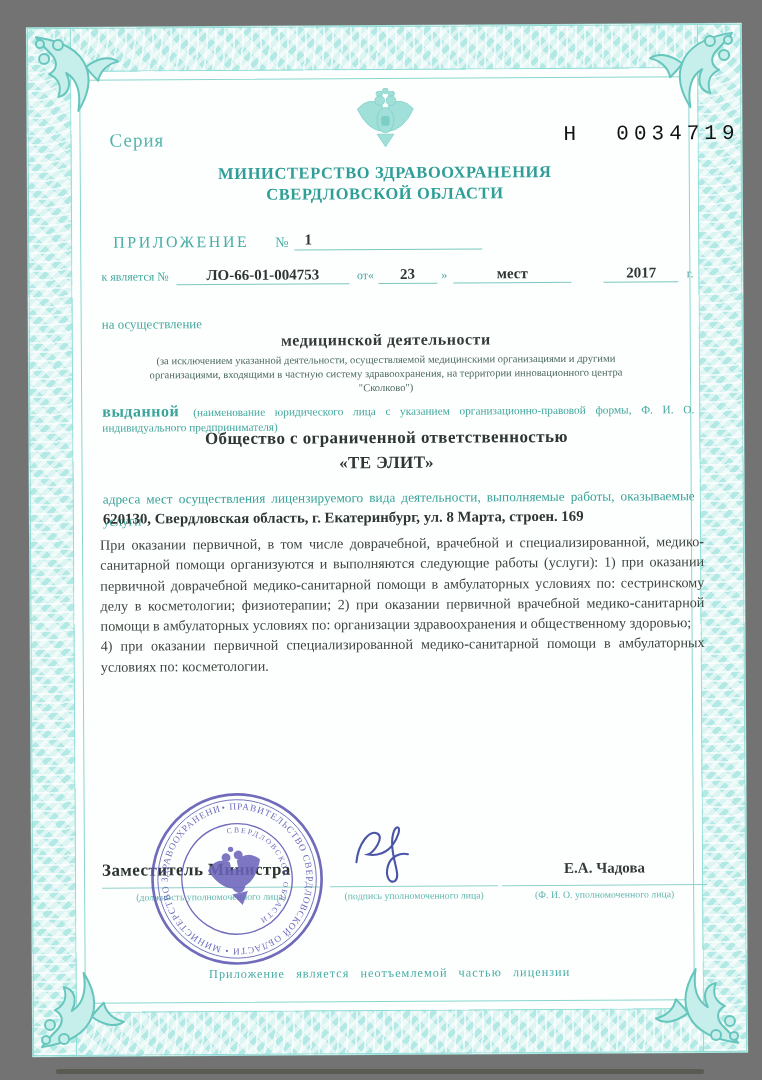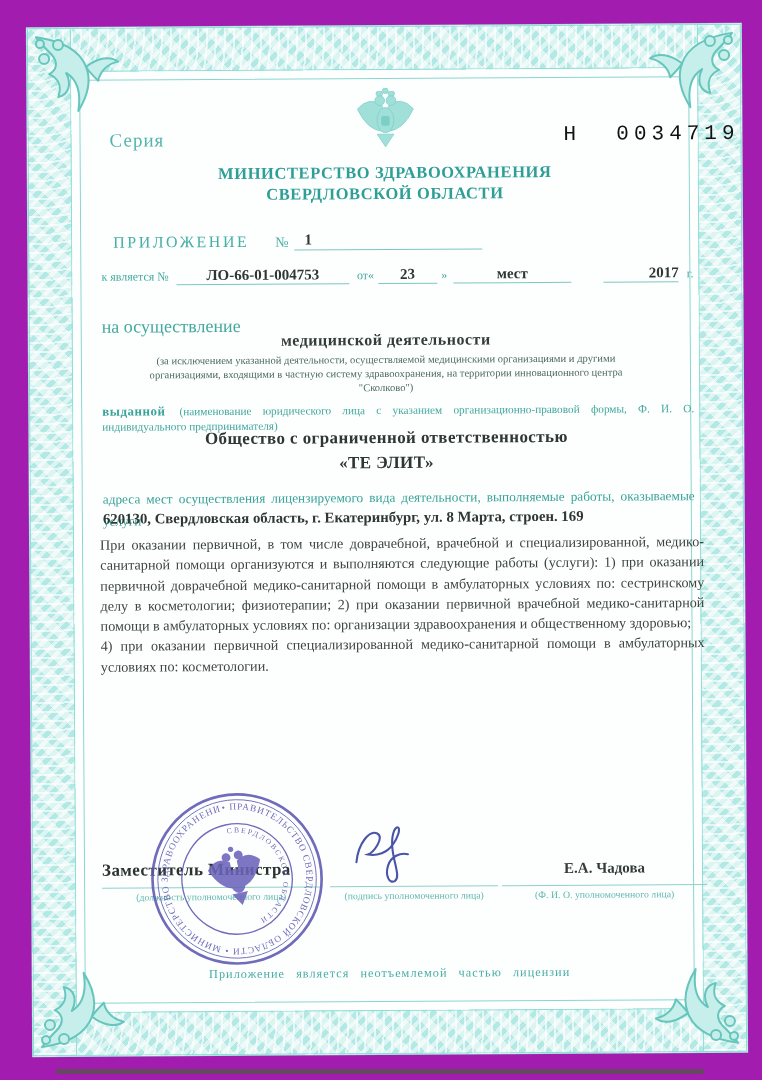--- a/index.html
+++ b/index.html
@@ -1,17 +1,17 @@
 <!DOCTYPE html>
 <html><head>
 <meta charset="utf-8">
 <style>
   html,body{margin:0;padding:0;}
   .page{
-    position:relative; width:762px; height:1080px; background:#a21caf;
+    position:relative; width:762px; height:1080px; background:#737373;
     font-family:"Liberation Serif", serif; overflow:hidden; color:#3a423e;
   }
   .cert{
     position:absolute; left:30px; top:26px; width:714px; height:1028px;
     background:#fdfffe; box-shadow:0 0 0 1px #a9e3dd;
     transform:rotate(-0.35deg);
   }
   
   .band{
     position:absolute;
@@ -45,26 +45,26 @@
   .appendix .numero{margin-left:26px; letter-spacing:0; font-size:14px;}
   .appendix-line{display:inline-block; width:178px; border-bottom:1.5px solid #7cc7c0;
                  margin-left:6px; padding-left:10px; font-size:15px; font-weight:bold;
                  color:#2e3733; letter-spacing:0; line-height:20px;}
   .license-row{left:73px; top:240px; width:592px; display:flex; align-items:flex-end; font-size:12px;}
   .license-row .lbl{color:#45a89f; white-space:nowrap; padding-bottom:1px;}
   .fillv{border-bottom:1.2px solid #7cc7c0; text-align:center; font-size:15px; font-weight:bold; color:#2e3733; line-height:17px;}
   .lic-num{flex:1.6; margin:0 8px;}
   .lic-day{flex:.55; margin:0 4px;font-family:Liberation Serif, serif;}
   .lic-month{flex:1.1; margin:0 6px;}
-  .lic-year{flex:.7; margin:0 8px 0 26px;text-align:right;}
-  .onlabel{left:73px; top:289px; font-size:18px; color:#45a89f;}
+  .lic-year{flex:.7; margin:0 8px 0 26px;}
+  .onlabel{left:73px; top:289px; font-size:13px; color:#45a89f;}
   .act-title{left:0; right:0; top:305px; text-align:center; font-size:16px; font-weight:bold; color:#333c38; letter-spacing:.5px;}
   .act-note{left:107px; right:107px; top:327px; text-align:center; font-size:10.6px; line-height:14px; color:#4e6a63;}
   .issued{left:73px; top:376px; width:592px; font-size:11.3px; line-height:15px; color:#45a89f; text-align:justify;}
-  .issued b{font-size:13px; letter-spacing:.5px; margin-right:14px; color:#3aa39a;}
+  .issued b{font-size:16px; letter-spacing:.5px; margin-right:14px; color:#3aa39a;}
   .org{left:0; right:0; text-align:center; font-weight:bold; font-size:17px; color:#2e3734; letter-spacing:.4px;}
   .org1{top:402px;} .org2{top:427px;}
   .addr-label{left:73px; top:461px; width:592px; font-size:13.3px; line-height:22px;
               color:#3aa39a; text-align:justify; z-index:1;}
   .addr-value{left:73px; top:483px; width:600px; font-size:14.8px; font-weight:bold; color:#2e3733; z-index:2;}
   .works{left:70px; top:507px; width:604px; font-size:14.2px; line-height:20.3px;
          color:#3c453f; text-align:justify;}
   .signer-pos{left:70px; top:833px; font-size:17px; font-weight:bold; color:#2b332f; letter-spacing:.4px; z-index:2;}
   .signer-name{left:470px; top:835px; width:205px; text-align:center; font-size:15px; font-weight:bold; color:#333c38;}
   .sig-line{top:860px; border-top:1.2px solid #8fd0ca; height:0;}

